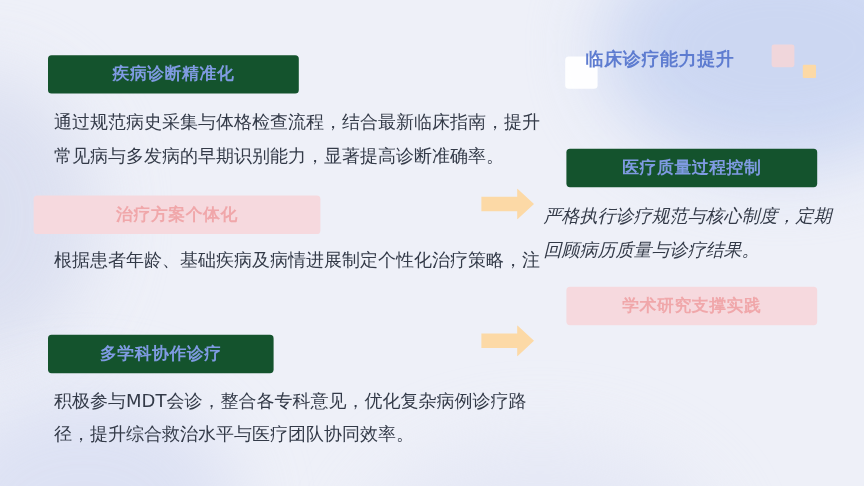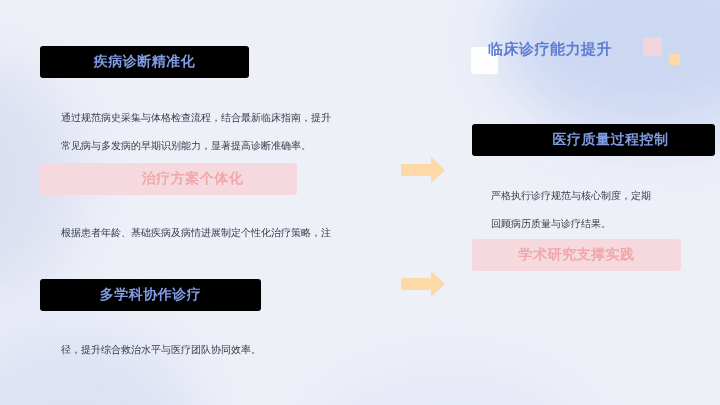--- a/index.html
+++ b/index.html
@@ -12,26 +12,26 @@
   .blob-tr { right:-80px; top:-60px; width:300px; height:200px; background:#c9d5f2; opacity:0.9; }
   .blob-l { left:-120px; top:60px; width:200px; height:240px; background:#d7dcef; opacity:0.8; }
   .blob-bl { left:-60px; bottom:-120px; width:260px; height:200px; background:#d6dcf2; opacity:0.7; }
   .blob-br { right:120px; bottom:-160px; width:300px; height:200px; background:#dfe3f4; opacity:0.6; }
 
   .label-box {
     position:absolute; height:32px; border-radius:3px;
     display:flex; align-items:center; justify-content:center;
     font-weight:bold; font-size:14px; letter-spacing:0.5px;
   }
-  .label-blue { background:#000000; color:#7f9be2; }
+  .label-blue { background:#14532d; color:#7f9be2; }
   .label-red  { background:#f6d9de; color:#f0a7aa; }
 
   .desc {
-    position:absolute; font-size:10px; line-height:28px; color:#333a48;
-    margin:16px;
+    position:absolute; font-size:15px; line-height:28px; color:#333a48;
+    margin:0;
   }
 
   .title {
     position:absolute; left:488px; top:40px; font-size:15px; font-weight:bold;
     color:#5e7cd0; letter-spacing:0.5px; z-index:2;
   }
   .deco { position:absolute; }
   .deco-white { left:471px; top:47px; width:27px; height:27px; background:#ffffff; border-radius:3px; opacity:0.95; z-index:1; }
   .deco-pink { left:643px; top:37px; width:19px; height:19px; background:#f4d6d8; border-radius:2px; opacity:0.9; }
   .deco-yellow { left:669px; top:54px; width:11px; height:11px; background:#fcd9a6; border-radius:1px; }
@@ -50,38 +50,39 @@
 <div class="deco deco-pink"></div>
 <div class="deco deco-yellow"></div>
 <div class="title">临床诊疗能力提升</div>
 
 <div class="label-box label-blue" style="left:40px;top:46px;width:209px;">疾病诊断精准化</div>
 <div class="desc" style="left:45px;top:88px;">
   <div>通过规范病史采集与体格检查流程，结合最新临床指南，提升</div>
   <div>常见病与多发病的早期识别能力，显著提高诊断准确率。</div>
 </div>
 
-<div class="label-box label-red" style="left:40px;top:163px;width:209px;padding-left:48px;">治疗方案个体化</div>
+<div class="label-box label-red" style="left:28px;top:163px;width:239px;">治疗方案个体化</div>
 <div class="desc" style="left:45px;top:203px;">
   <div>根据患者年龄、基础疾病及病情进展制定个性化治疗策略，注</div>
 </div>
 
-<div class="label-box label-blue" style="left:40px;top:279px;width:221px;">多学科协作诊疗</div>
+<div class="label-box label-blue" style="left:40px;top:279px;width:188px;">多学科协作诊疗</div>
 <div class="desc" style="left:45px;top:320px;">
+  <div>积极参与MDT会诊，整合各专科意见，优化复杂病例诊疗路</div>
   <div>径，提升综合救治水平与医疗团队协同效率。</div>
 </div>
 
 <svg class="arrow" style="left:401px;top:157px;" viewBox="0 0 44 26">
   <polygon points="0,7 30,7 30,0 44,13 30,26 30,19 0,19" fill="#fcd9a6"></polygon>
 </svg>
 <svg class="arrow" style="left:401px;top:271px;" viewBox="0 0 44 26">
   <polygon points="0,7 30,7 30,0 44,13 30,26 30,19 0,19" fill="#fcd9a6"></polygon>
 </svg>
 
-<div class="label-box label-blue" style="left:472px;top:124px;width:209px;padding-left:34px;">医疗质量过程控制</div>
-<div class="desc" style="left:475px;top:166px;">
+<div class="label-box label-blue" style="left:472px;top:124px;width:209px;">医疗质量过程控制</div>
+<div class="desc" style="left:453px;top:166px;font-style:italic;">
   <div>严格执行诊疗规范与核心制度，定期</div>
   <div>回顾病历质量与诊疗结果。</div>
 </div>
 
 <div class="label-box label-red" style="left:472px;top:239px;width:209px;">学术研究支撑实践</div>
 <div class="desc" style="left:477px;top:283px;">
 </div>
 
 </body></html>

